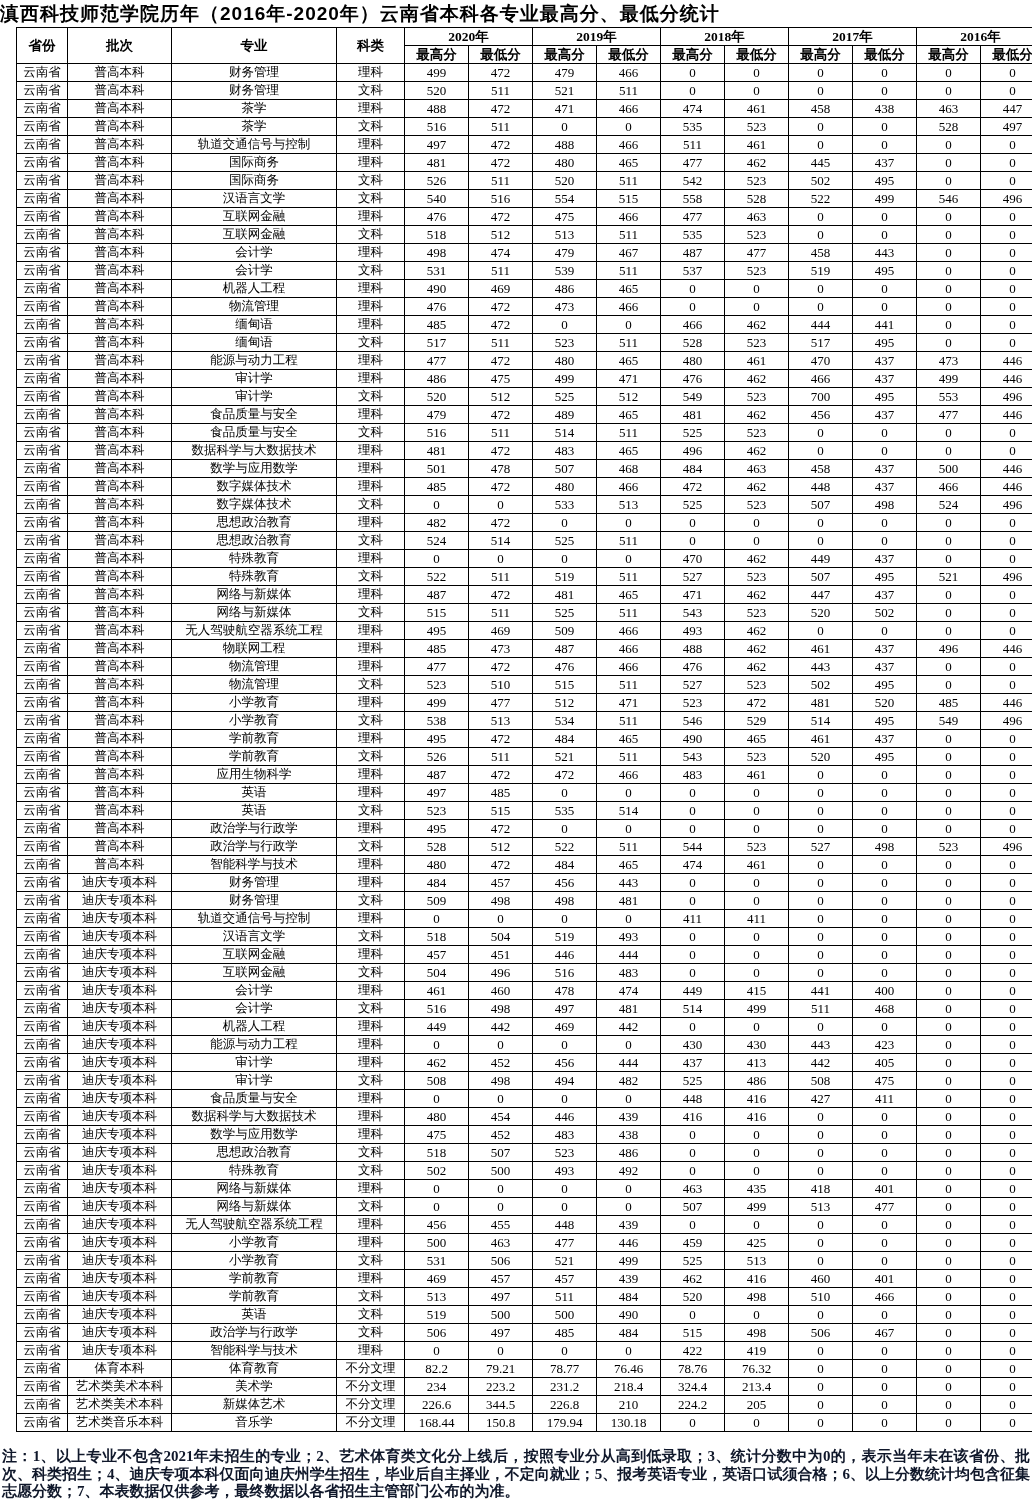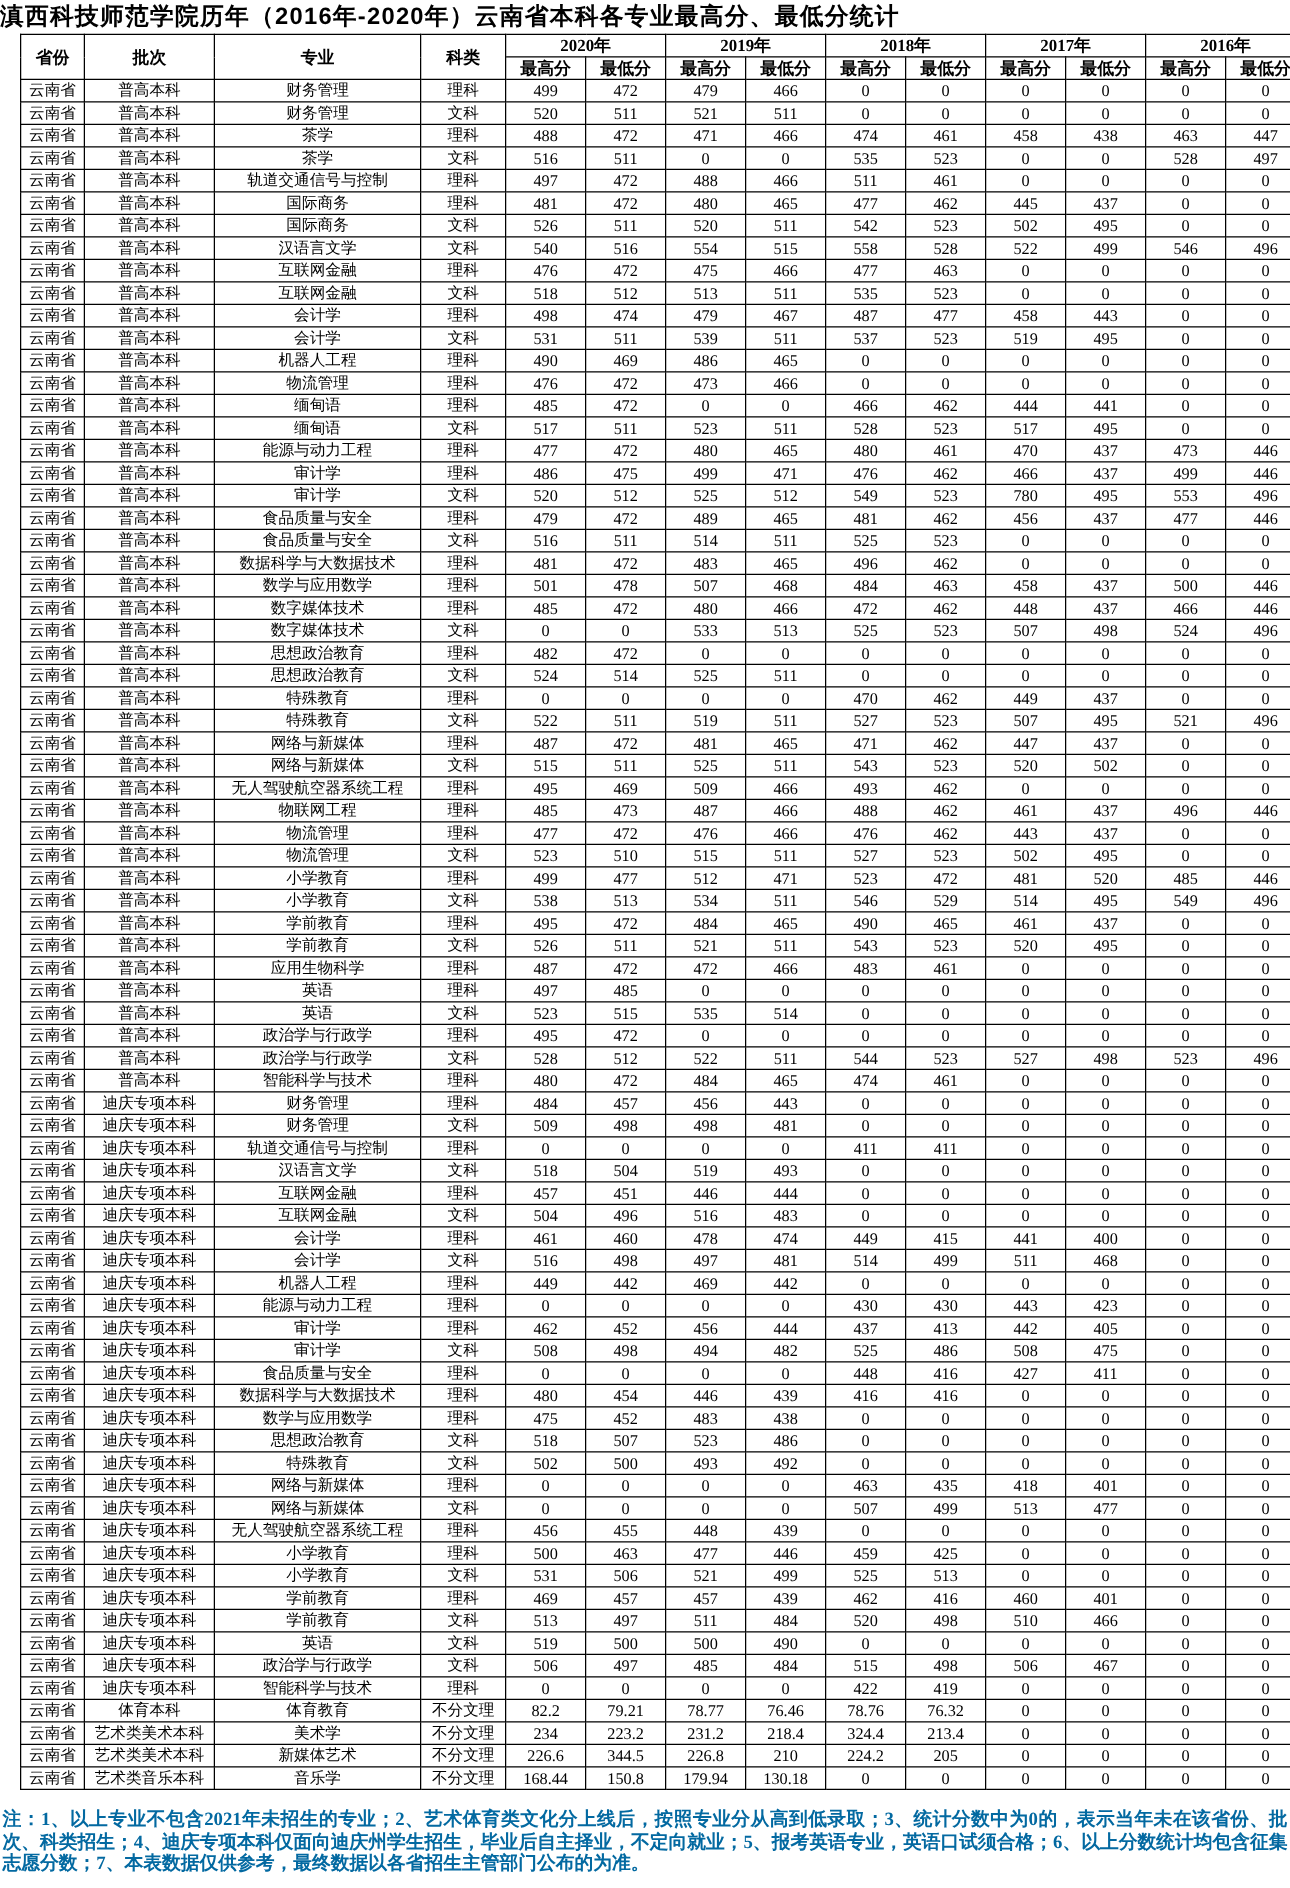--- a/index.html
+++ b/index.html
@@ -399,21 +399,21 @@
           <td>云南省</td>
           <td>普高本科</td>
           <td>审计学</td>
           <td>文科</td>
           <td class="num">520</td>
           <td class="num">512</td>
           <td class="num">525</td>
           <td class="num">512</td>
           <td class="num">549</td>
           <td class="num">523</td>
-          <td class="num">780</td>
+          <td class="num">700</td>
           <td class="num">495</td>
           <td class="num">553</td>
           <td class="num">496</td>
         </tr>
         <tr>
           <td>云南省</td>
           <td>普高本科</td>
           <td>食品质量与安全</td>
           <td>理科</td>
           <td class="num">479</td>
@@ -1319,15 +1319,15 @@
           <td class="num">0</td>
           <td class="num">0</td>
           <td class="num">0</td>
           <td class="num">0</td>
           <td class="num">0</td>
           <td class="num">0</td>
         </tr>
       </tbody>
   </table>
 
-  <div class="notes" style="color: #0369a1;">注：1、以上专业不包含2021年未招生的专业；2、艺术体育类文化分上线后，按照专业分从高到低录取；3、统计分数中为0的，表示当年未在该省份、批次、科类招生；4、迪庆专项本科仅面向迪庆州学生招生，毕业后自主择业，不定向就业；5、报考英语专业，英语口试须合格；6、以上分数统计均包含征集志愿分数；7、本表数据仅供参考，最终数据以各省招生主管部门公布的为准。</div>
+  <div class="notes" style="color: #0f172a;">注：1、以上专业不包含2021年未招生的专业；2、艺术体育类文化分上线后，按照专业分从高到低录取；3、统计分数中为0的，表示当年未在该省份、批次、科类招生；4、迪庆专项本科仅面向迪庆州学生招生，毕业后自主择业，不定向就业；5、报考英语专业，英语口试须合格；6、以上分数统计均包含征集志愿分数；7、本表数据仅供参考，最终数据以各省招生主管部门公布的为准。</div>
 
 </div>
 
 </body></html>

